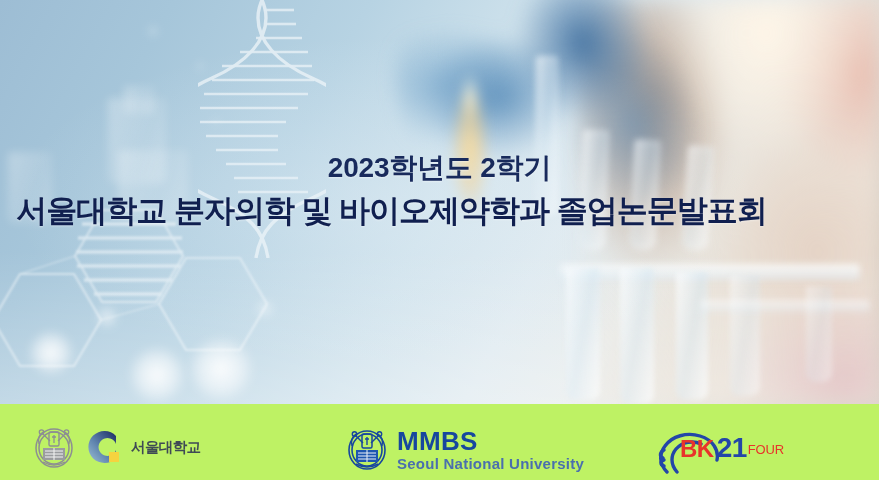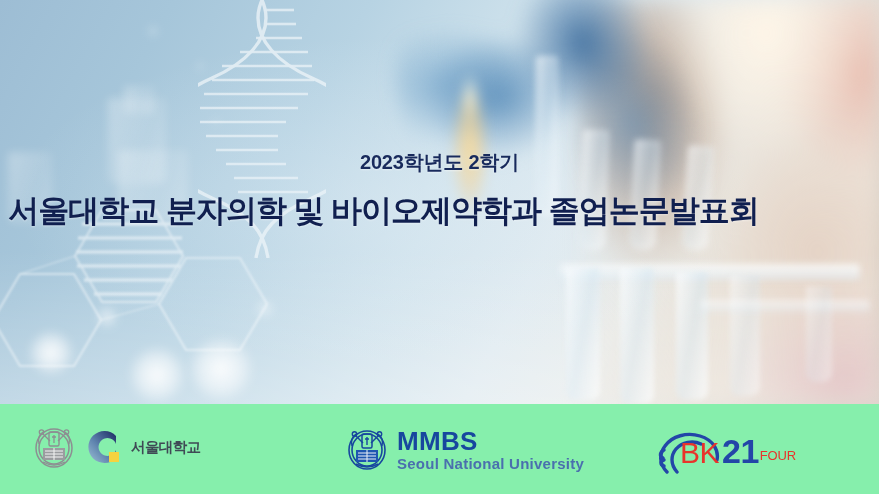--- a/index.html
+++ b/index.html
@@ -178,30 +178,30 @@
     width: 879px;
     height: 404px;
     text-align: center;
   }
 
   .eyebrow {
     position: absolute;
     left: 0;
     top: 149px;
     width: 879px;
-    font-size: 20px;
+    font-size: 28px;
     font-weight: 700;
     color: #182a5c;
     letter-spacing: -0.2px;
     text-shadow: 0 1px 2px rgba(255,255,255,.45);
   }
 
   .headline {
     position: absolute;
-    left: 0;
+    left: 8px;
     top: 190px;
     width: 767px;
     font-size: 31px;
     font-weight: 700;
     color: #101f4f;
     letter-spacing: -1.0px;
     white-space: nowrap;
     text-shadow: 0 1px 2px rgba(255,255,255,.40);
   }
 
@@ -217,22 +217,22 @@
     text-shadow: 0 1px 2px rgba(255,255,255,.45);
   }
   .details .gap { display: inline-block; width: 46px; }
 
   
   .footer {
     position: absolute;
     left: 0;
     top: 404px;
     width: 879px;
-    height: 90px;
-    background: #86efac;
+    height: 76px;
+    background: #bef264;
   }
 
   .logo {
     position: absolute;
     display: flex;
     align-items: center;
   }
 
   .logo-snu-gsct { left: 32px; top: 20px; }
   .logo-mmbs     { left: 345px; top: 22px; }
@@ -266,22 +266,22 @@
   }
 
   .bk21-wrap { position: relative; width: 160px; height: 48px; }
   .bk21-text {
     position: absolute;
     left: 25px;
     top: 8px;
     line-height: 1;
     white-space: nowrap;
   }
-  .bk-red  { font-size: 30px; font-weight: 400; color: #e8342b; letter-spacing: -0.5px; }
-  .bk-blue { font-size: 34px; font-weight: 700; color: #2346a8; letter-spacing: -0.5px; margin-left: 3px; }
+  .bk-red  { font-size: 24px; font-weight: 700; color: #e8342b; letter-spacing: -0.5px; }
+  .bk-blue { font-size: 28px; font-weight: 700; color: #2346a8; letter-spacing: -0.5px; margin-left: 3px; }
   .bk-four {
     font-size: 13px;
     font-weight: 400;
     color: #e8342b;
     letter-spacing: -0.2px;
     margin-left: 1px;
     position: relative;
     top: -3px;
   }
 </style>

